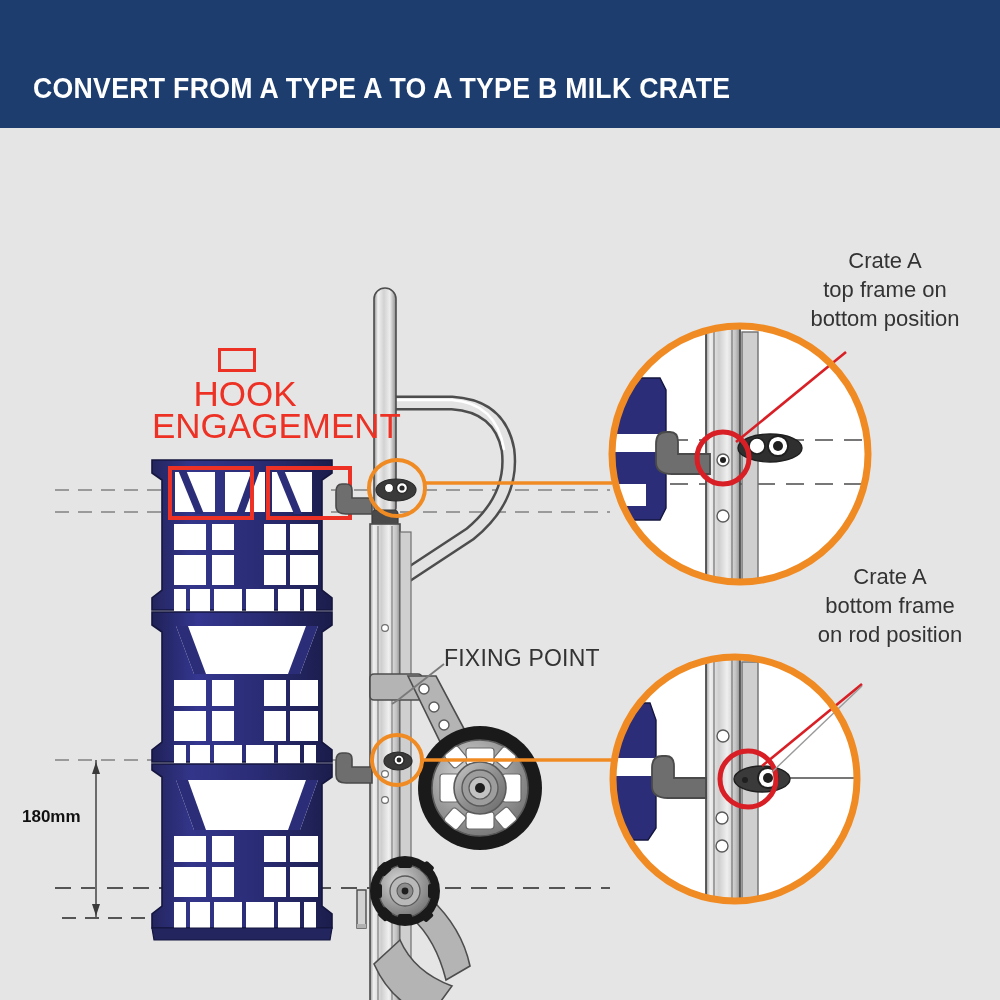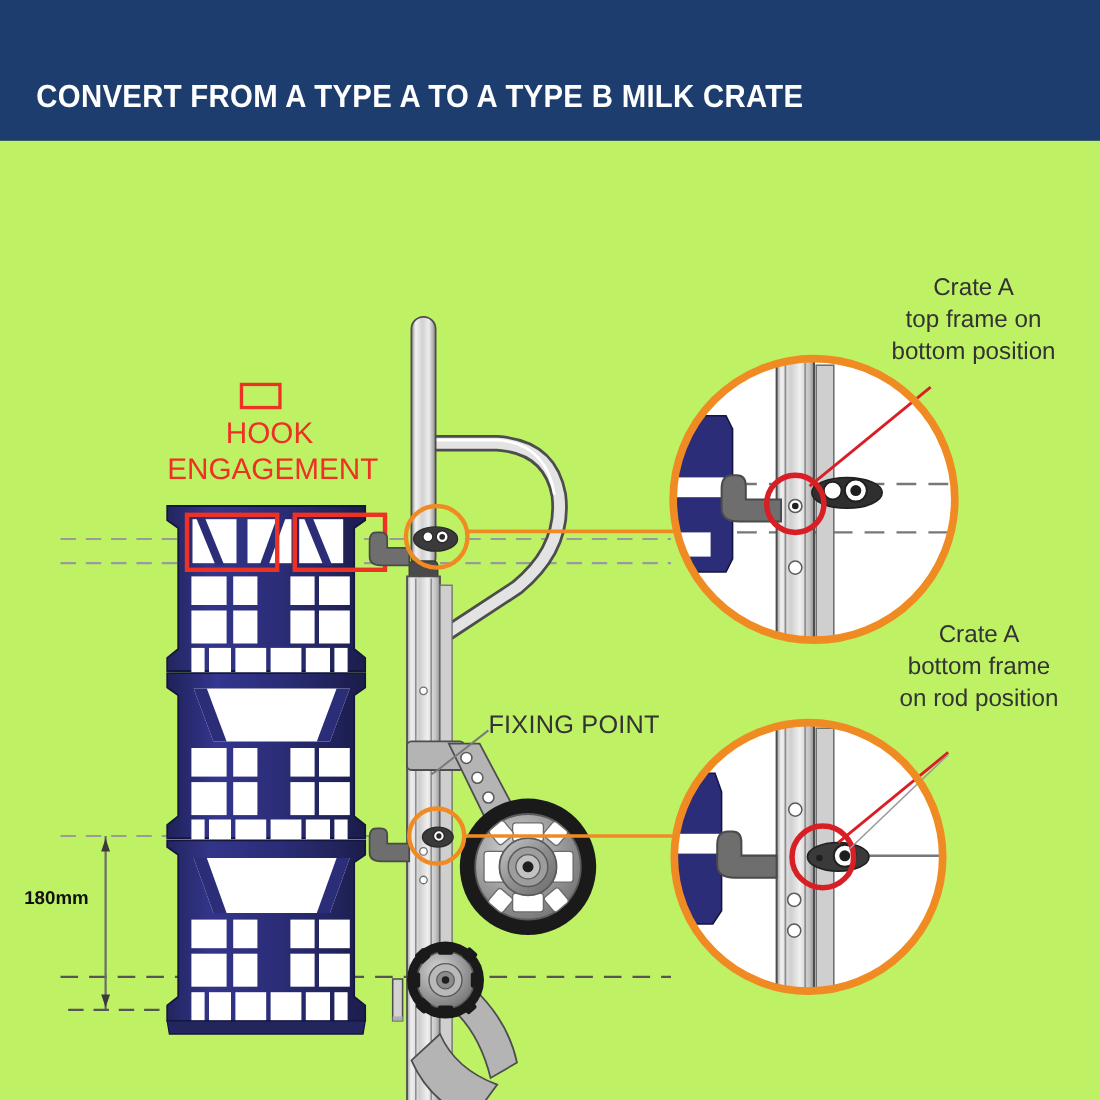--- a/index.html
+++ b/index.html
@@ -8,21 +8,21 @@
     padding: 0;
     background: #ffffff;
   }
   body {
     font-family: "Liberation Sans", sans-serif;
   }
   #page {
     position: relative;
     width: 1000px;
     height: 1000px;
-    background: #bef264;
+    background: #e5e5e5;
     overflow: hidden;
   }
   
   #header-banner {
     position: absolute;
     left: 0;
     top: 0;
     width: 1000px;
     height: 128px;
     background: #1c3d6e;
@@ -59,21 +59,21 @@
     position: absolute;
     font-family: Liberation Sans, sans-serif;
     white-space: nowrap;
   }
   #hook-engagement-label {
     left: 152px;
     top: 378px;
     width: 186px;
     text-align: center;
     color: #ed3124;
-    font-size: 27px;
+    font-size: 35px;
     line-height: 32px;
     font-weight: 400;
     white-space: normal;
   }
   #hook-legend-box {
     position: absolute;
     left: 218px;
     top: 348px;
     width: 38px;
     height: 24px;

